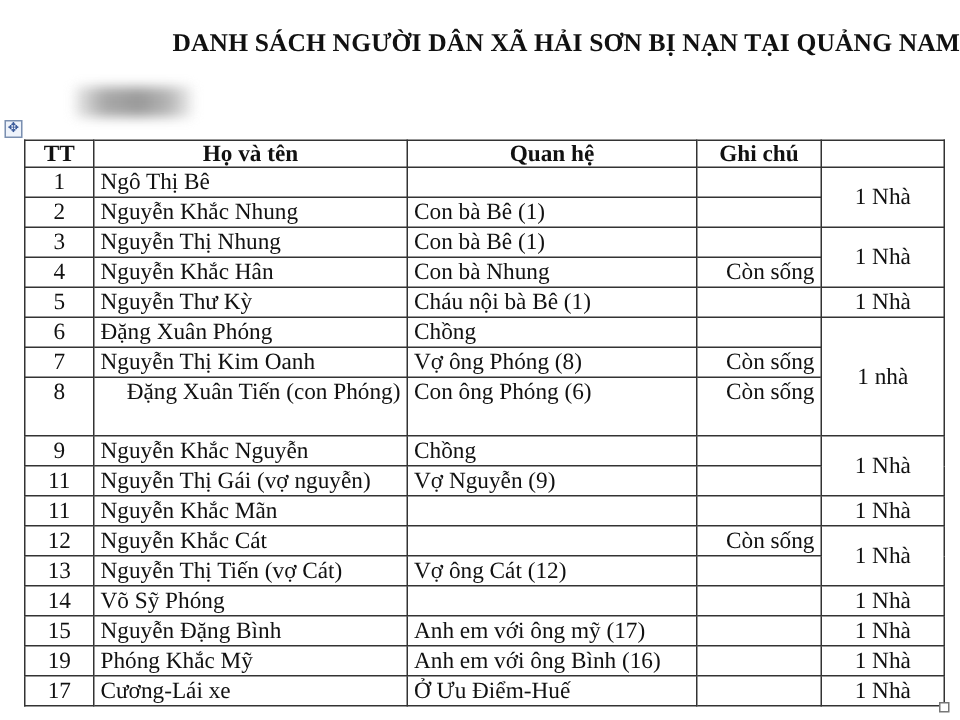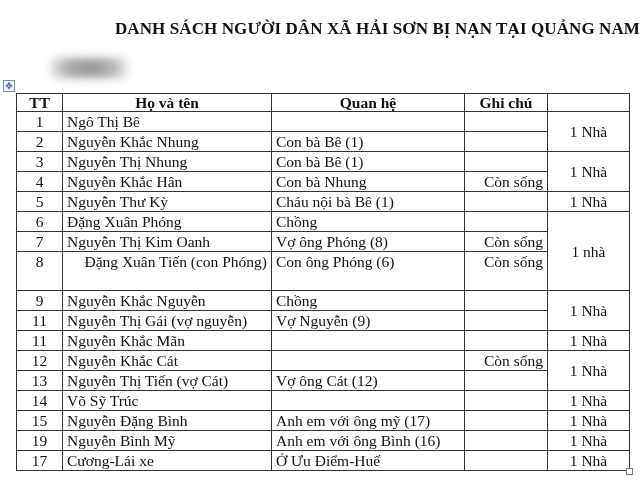--- a/index.html
+++ b/index.html
@@ -132,35 +132,35 @@
       <td class="house" rowspan="2">1 Nhà</td>
     </tr>
     <tr style="height:20px">
       <td class="tt">13</td>
       <td>Nguyễn Thị Tiến (vợ Cát)</td>
       <td>Vợ ông Cát (12)</td>
       <td class="note"></td>
     </tr>
     <tr style="height:20px">
       <td class="tt">14</td>
-      <td>Võ Sỹ Trúc</td>
+      <td>Võ Sỹ Phóng</td>
       <td></td>
       <td class="note"></td>
       <td class="house">1 Nhà</td>
     </tr>
     <tr style="height:20px">
       <td class="tt">15</td>
       <td>Nguyễn Đặng Bình</td>
       <td>Anh em với ông mỹ (17)</td>
       <td class="note"></td>
       <td class="house">1 Nhà</td>
     </tr>
     <tr style="height:19px">
       <td class="tt">19</td>
-      <td>Nguyễn Bình Mỹ</td>
+      <td>Phóng Khắc Mỹ</td>
       <td>Anh em với ông Bình (16)</td>
       <td class="note"></td>
       <td class="house">1 Nhà</td>
     </tr>
     <tr style="height:20px">
       <td class="tt">17</td>
       <td>Cương-Lái xe</td>
       <td>Ở Ưu Điểm-Huế</td>
       <td class="note"></td>
       <td class="house">1 Nhà</td>

